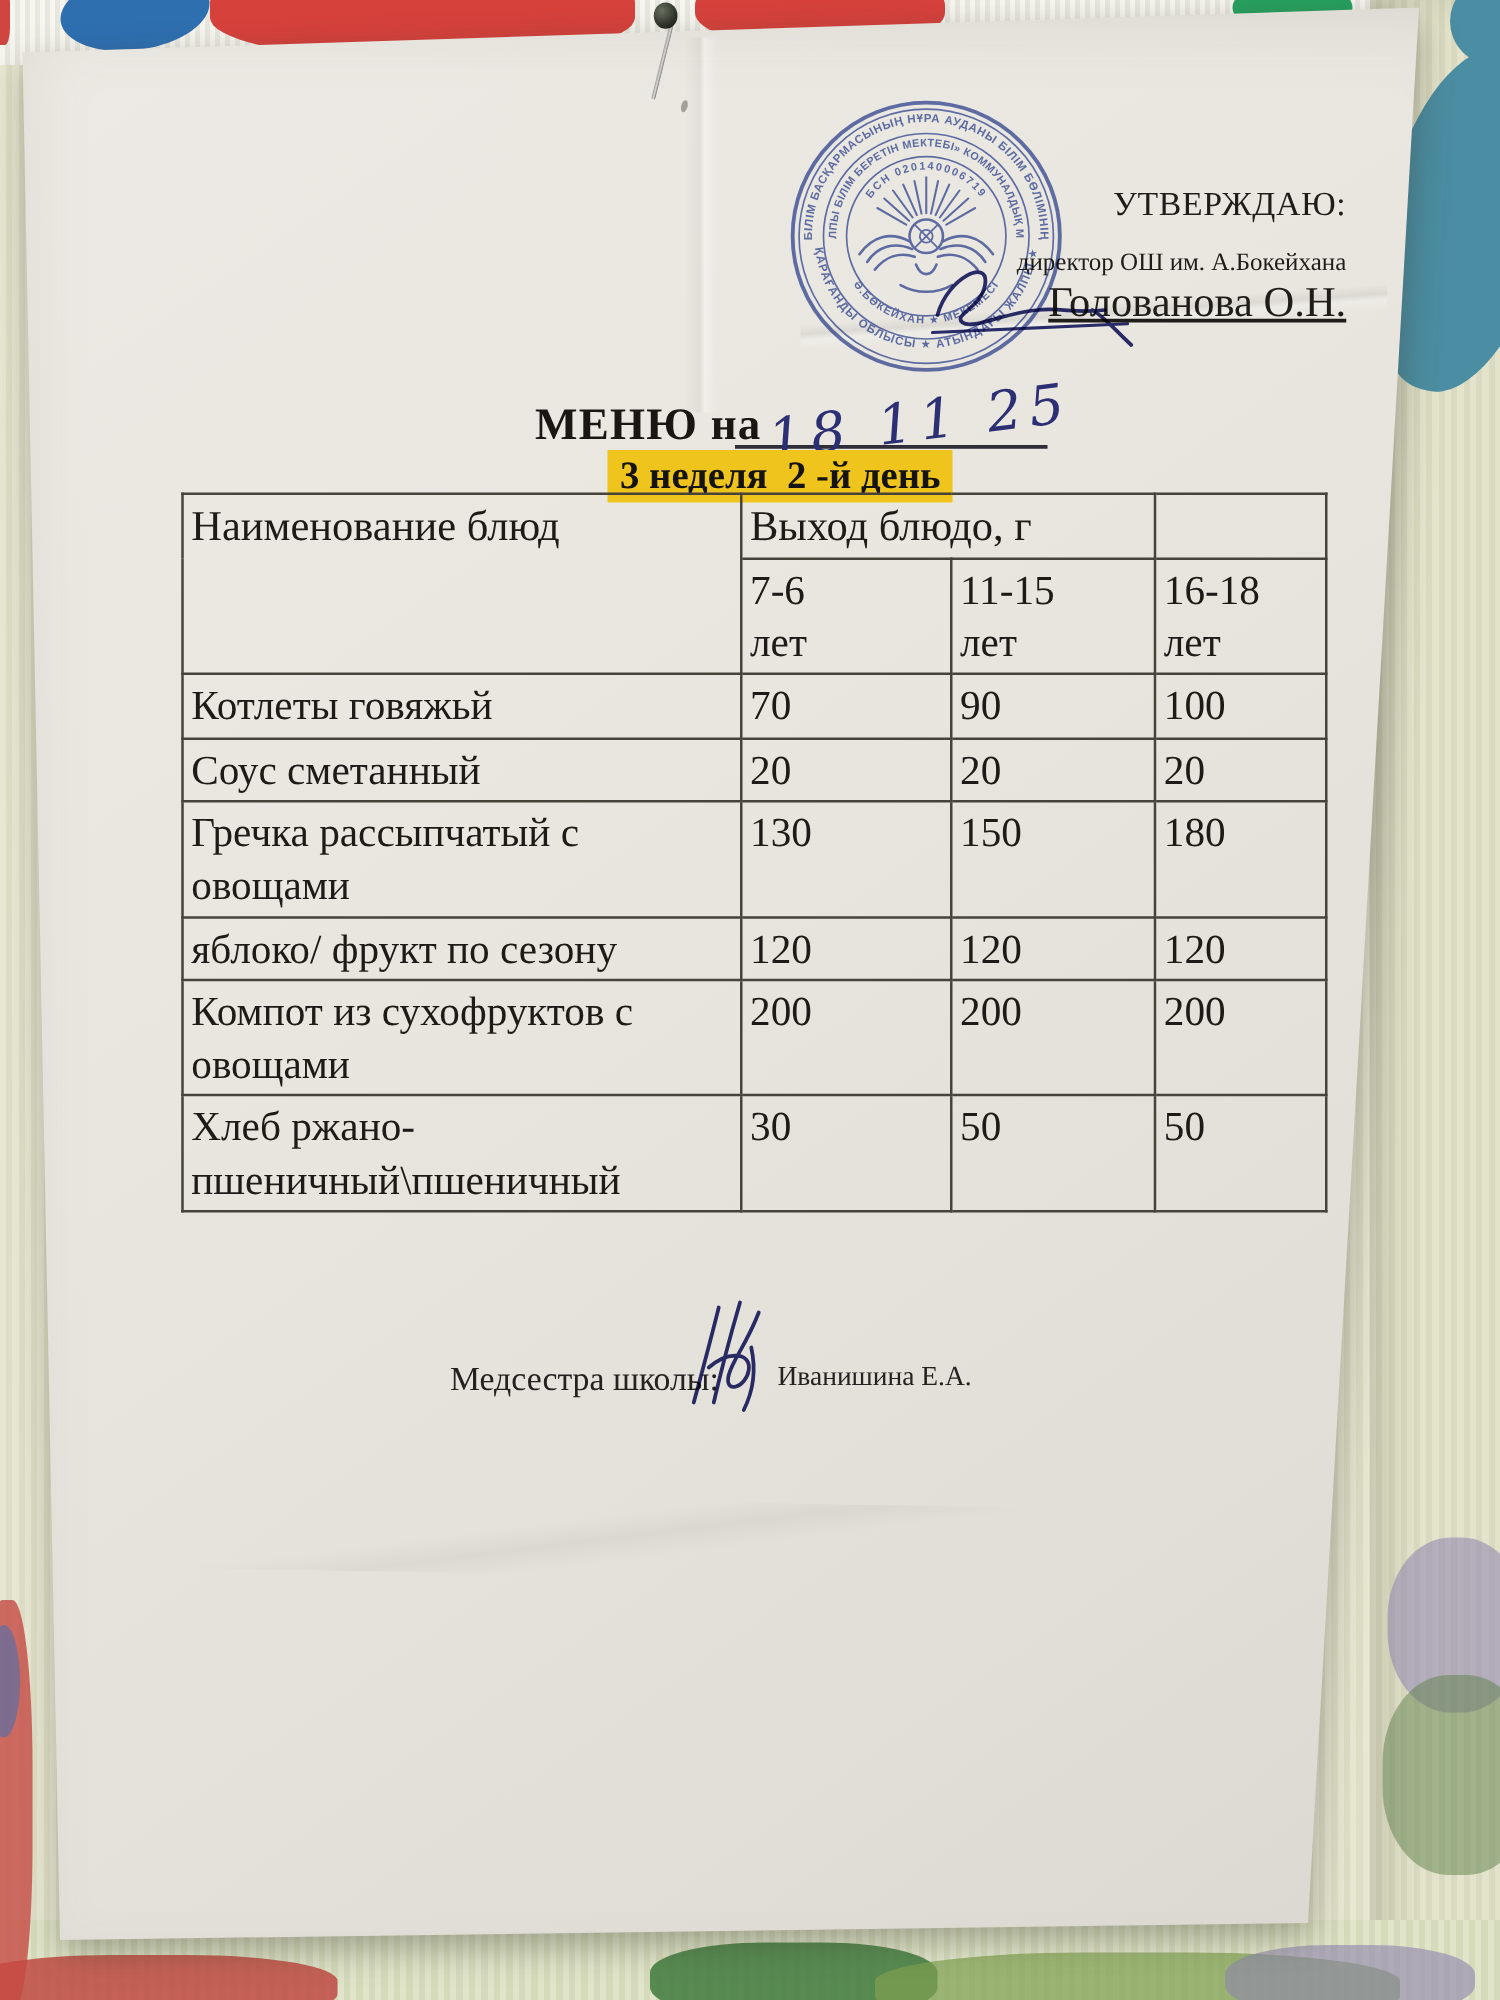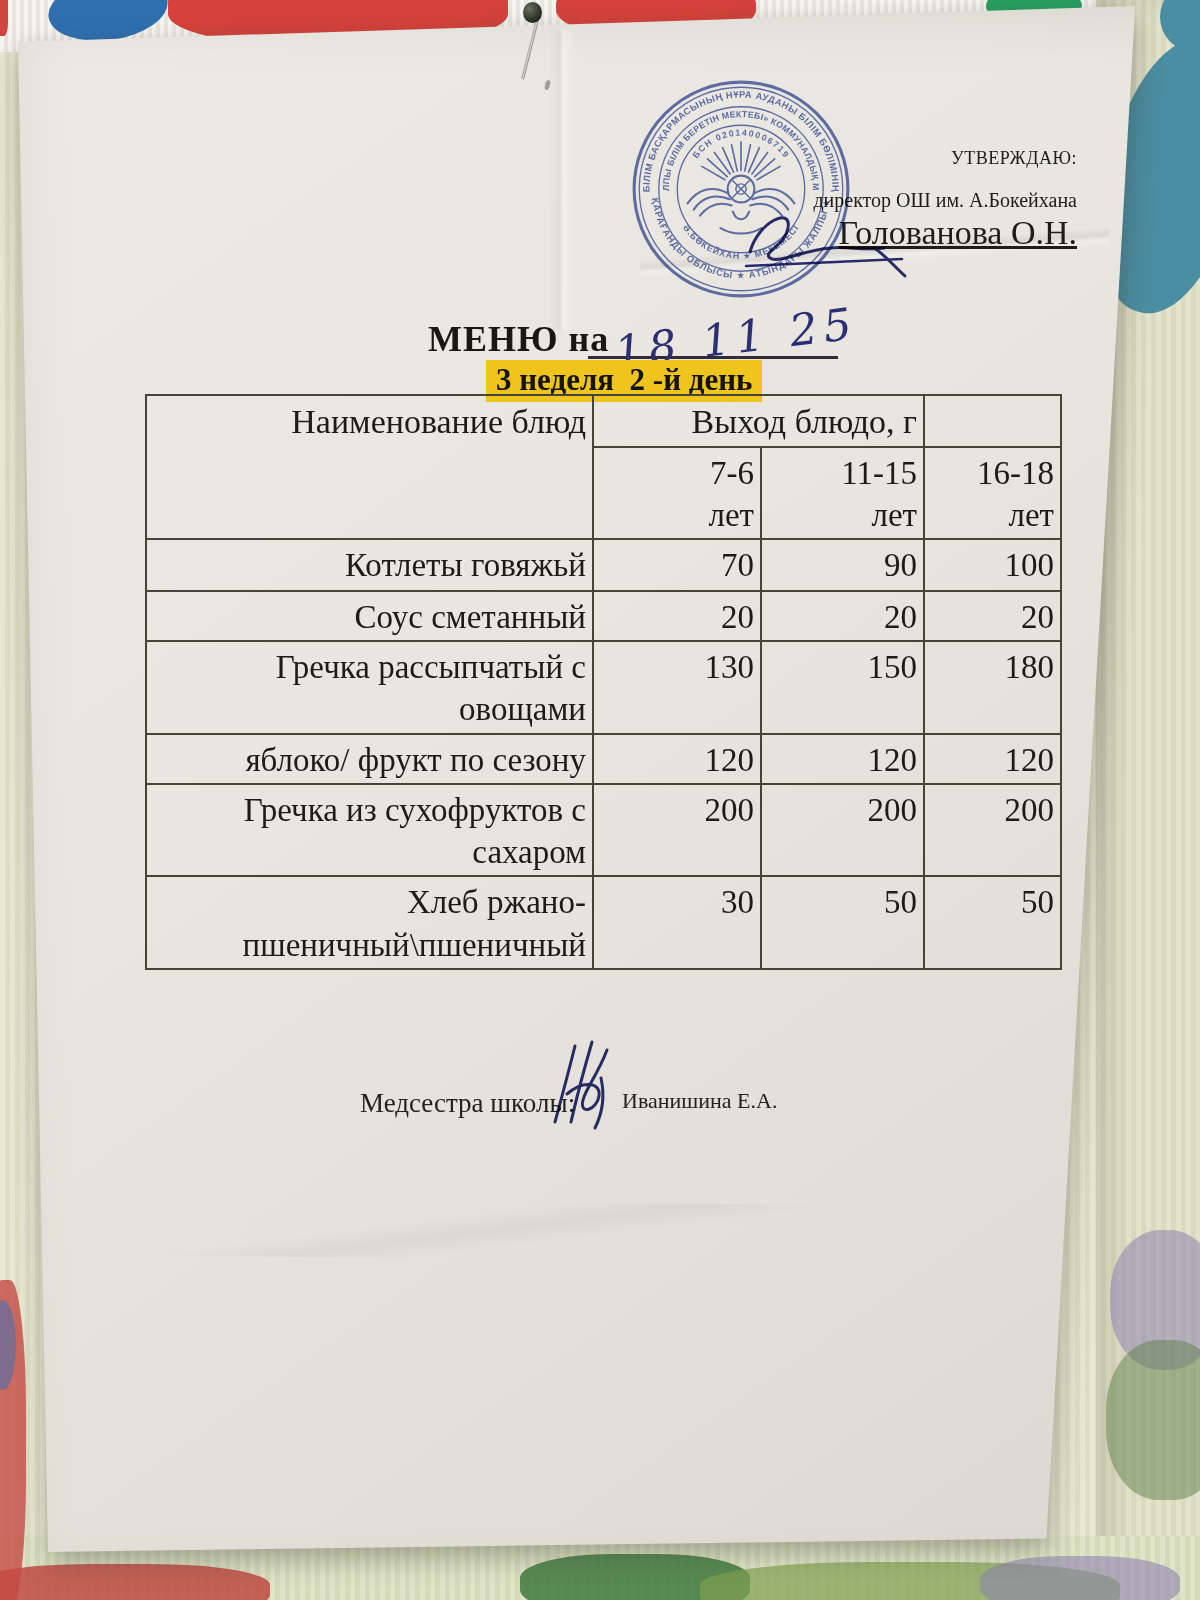--- a/index.html
+++ b/index.html
@@ -41,21 +41,21 @@
     box-shadow:inset 0 0 70px rgba(120,115,100,.22);}
   .crease-v{left:548px;top:30px;width:26px;height:300px;
     background:linear-gradient(90deg,transparent,rgba(0,0,0,.045) 45%,rgba(255,255,255,.35) 60%,transparent);}
   .crease-d{left:640px;top:228px;width:470px;height:46px;
     background:linear-gradient(178deg,transparent 38%,rgba(0,0,0,.06) 50%,rgba(255,255,255,.25) 58%,transparent 70%);transform:rotate(-2deg);}
   .crease-b{left:120px;top:1200px;width:700px;height:60px;
     background:linear-gradient(172deg,transparent 40%,rgba(0,0,0,.04) 52%,transparent 64%);transform:rotate(1deg);}
 
   
   .approval{left:695px;top:148px;width:382px;text-align:right;color:#1e1d1a;}
-  .approval .l1{font-size:18px;letter-spacing:.5px;}
+  .approval .l1{font-size:27px;letter-spacing:.5px;}
   .approval .l2{font-size:20px;margin-top:20px;}
   .approval .l3{font-size:34px;margin-top:2px;text-decoration:underline;}
 
   
   .stamp{left:630px;top:78px;width:222px;height:222px;mix-blend-mode:multiply;
     filter:blur(.35px);opacity:.88;}
   .stamp text{font-family:"Liberation Sans","DejaVu Sans",sans-serif;font-weight:700;
     fill:#5163ae;}
   .sig-approve{left:742px;top:200px;width:170px;height:90px;mix-blend-mode:multiply;}
   .sig-nurse{left:545px;top:1038px;width:90px;height:95px;mix-blend-mode:multiply;}
@@ -65,21 +65,21 @@
   .date-line{left:588px;top:320px;width:250px;height:36px;border-bottom:3px solid #2e2d38;}
   .date-hand{left:614px;top:312px;font-size:44px;font-style:italic;color:#2c2f74;
     transform:rotate(-7deg);letter-spacing:6px;font-family:"DejaVu Serif",serif;}
   .subtitle{left:486px;top:360px;background:#eec41d;color:#14130f;font-size:31px;
     font-weight:700;padding:2px 10px 4px 10px;white-space:pre;}
 
   
   .menu-table{left:145px;top:394px;border-collapse:collapse;table-layout:fixed;
     color:#1c1b17;}
   .menu-table td,.menu-table th{border:2.5px solid #46433b;font-size:33px;
-    font-weight:400;text-align:right;vertical-align:top;padding:4px 6px 2px 6px;line-height:1.28;
+    font-weight:400;text-align:left;vertical-align:top;padding:4px 6px 2px 6px;line-height:1.28;
     overflow:hidden;}
   .menu-table .c0{width:447px;}
   .menu-table .c1{width:168px;}
   .menu-table .c2{width:163px;}
   .menu-table .c3{width:137px;}
   .menu-table .hdr{font-size:34px;}
   .age span{display:block;}
 
   
   .nurse-label{left:360px;top:1088px;font-size:27px;color:#232220;}
@@ -252,21 +252,21 @@
       <td>150</td>
       <td>180</td>
     </tr>
     <tr style="height:48px">
       <td>яблоко/ фрукт по сезону</td>
       <td>120</td>
       <td>120</td>
       <td>120</td>
     </tr>
     <tr style="height:90px">
-      <td>Гречка из сухофруктов с сахаром</td>
+      <td>Компот из сухофруктов с овощами</td>
       <td>200</td>
       <td>200</td>
       <td>200</td>
     </tr>
     <tr style="height:92px">
       <td>Хлеб ржано-пшеничный\пшеничный</td>
       <td>30</td>
       <td>50</td>
       <td>50</td>
     </tr>

